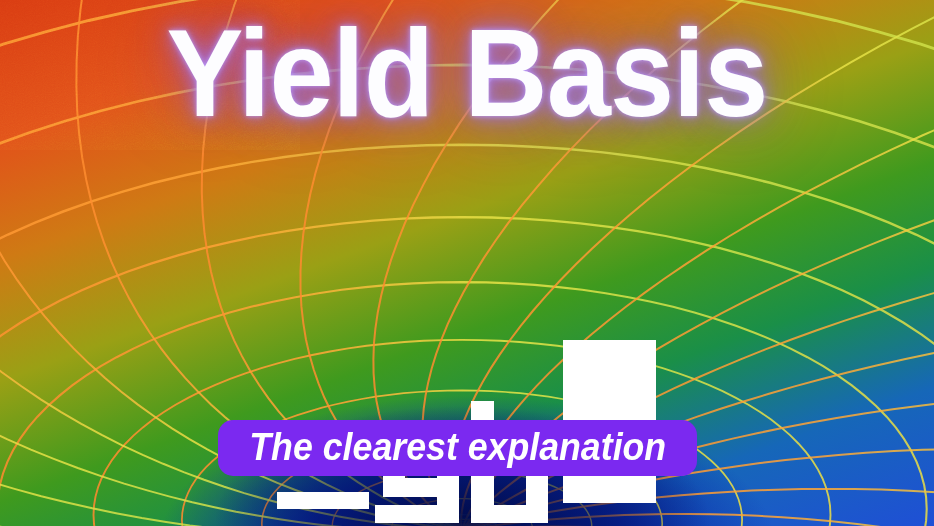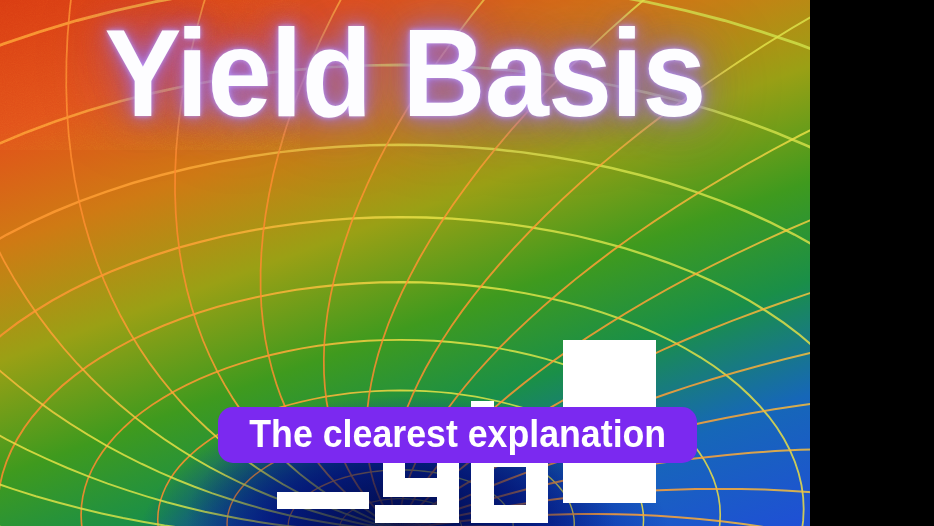--- a/index.html
+++ b/index.html
@@ -2,21 +2,21 @@
 <html><head>
 <meta charset="utf-8">
 <style>
   html, body {
     margin: 0;
     padding: 0;
     background: #000;
   }
   #stage {
     position: relative;
-    width: 810px;
+    width: 934px;
     height: 526px;
     overflow: hidden;
     font-family: "Liberation Sans", sans-serif;
     background: #701a75;
   }
 
   
   #bg-layer {
     position: absolute;
     inset: 0;
@@ -89,29 +89,30 @@
   }
   .blk {
     position: absolute;
     background: #ffffff;
   }
 
   
   #badge {
     position: absolute;
     left: 218px;
-    top: 407px;
+    top: 420px;
     width: 479px;
     height: 56px;
     background: #7b29f0;
     border-radius: 15px;
     z-index: 6;
     display: flex;
     align-items: center;
     justify-content: center;
+    font-style: italic;
   }
   #badge-label {
     color: #ffffff;
     font-family: "Liberation Sans Narrow", "Liberation Sans", sans-serif;
     font-weight: 700;
     font-size: 38px;
     letter-spacing: 0px;
     line-height: 1;
     transform: scaleX(.94) translateY(-1px);
     white-space: nowrap;

